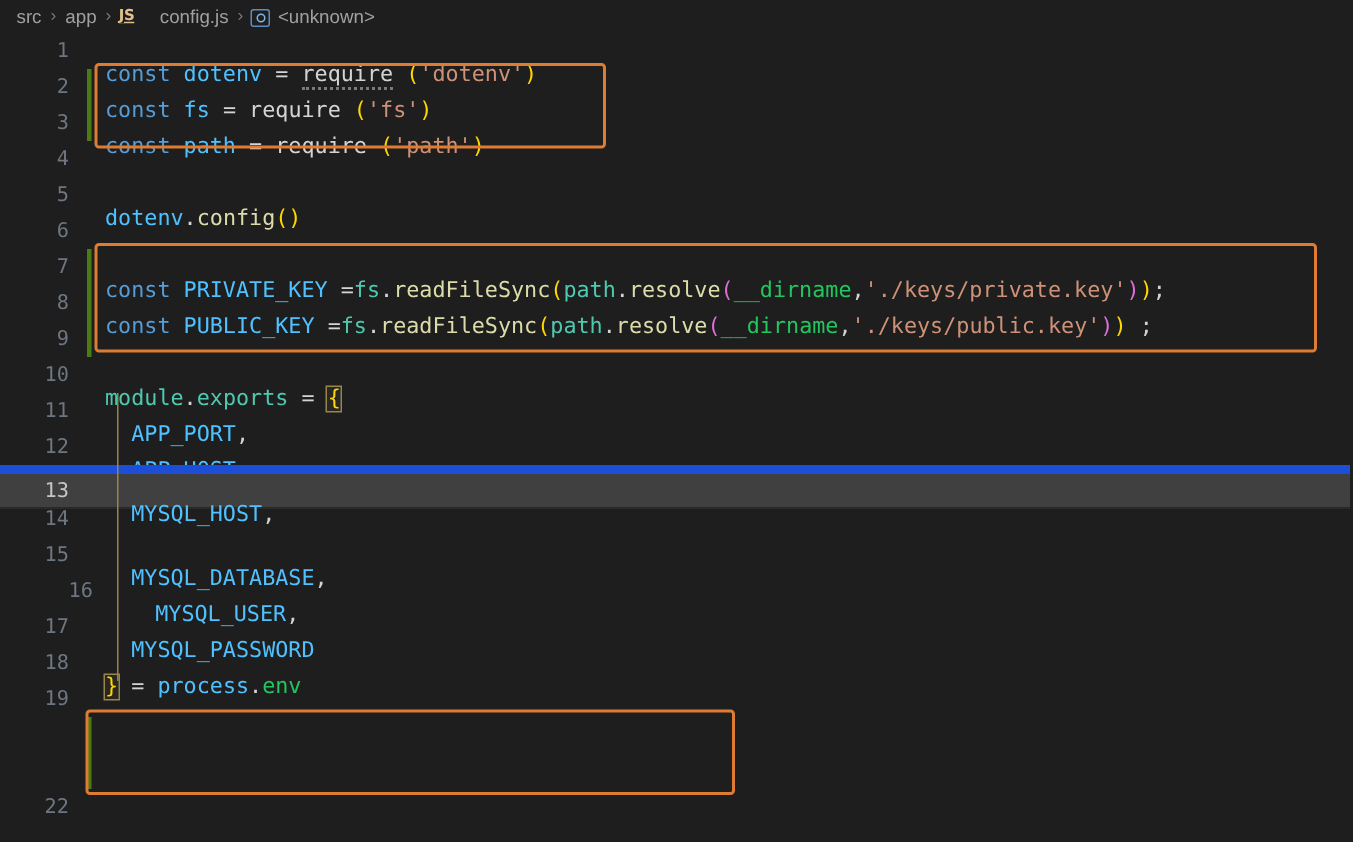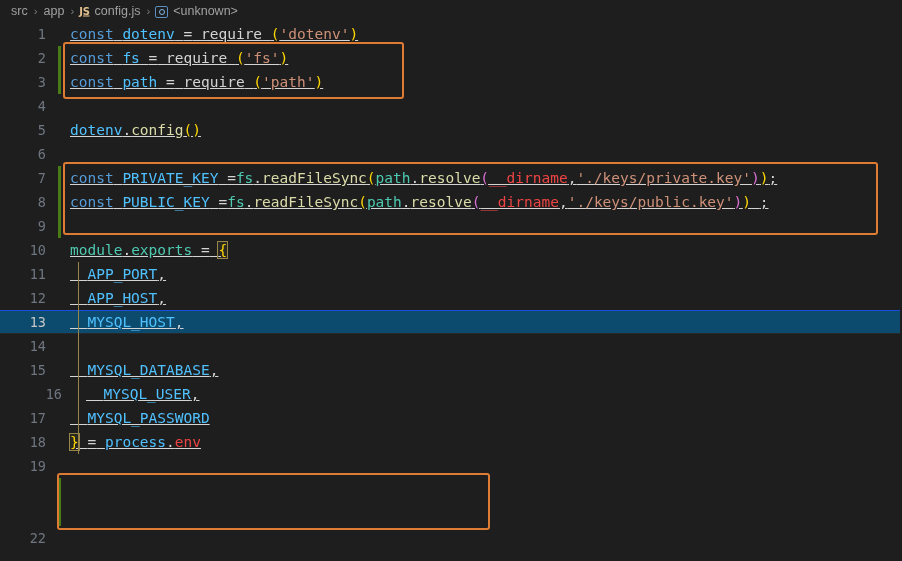--- a/index.html
+++ b/index.html
@@ -43,21 +43,21 @@
     padding: 0 5px;
     font-size: 11.5px;
   }
   .icon-js {
     display: inline-block;
     color: #e2c08d;
     font-family: "DejaVu Sans", sans-serif;
     font-weight: bold;
     font-size: 10px;
     letter-spacing: -0.3px;
-    margin-right: 4px;
+    margin-right: 16px;
     transform: translateY(-0.5px);
     text-decoration: underline;
   }
   .icon-sym {
     display: inline-block;
     width: 13px;
     height: 12px;
     margin-right: 4px;
     border: 1px solid #5a8ec0;
     border-radius: 2px;
@@ -95,29 +95,28 @@
     left: 0; top: 0;
     width: 46px;
     text-align: right;
     color: #6e7681;
     font-size: 13.5px;
     font-family: "DejaVu Sans Mono", monospace;
   }
   .code-line.active .ln { color: #c6c6c6; }
   .code-text {
     position: absolute;
-    left: 70px; top: 0;
+    left: 70px; top: 16px;
     color: #d4d4d4;
-    text-decoration: underline;
   }
 
   
   .code-line.active {
-    background: #0c4a6e;
-    border-top: 1px solid #1d4ed8;
+    background: #404040;
+    border-top: 6px solid #1d4ed8;
     border-bottom: 1px solid #282828;
     height: 22px;
     line-height: 22px;
     box-sizing: content-box;
   }
 
   
   .gutter-bar {
     position: absolute;
     left: 58px;
@@ -140,21 +139,21 @@
     position: absolute;
     border: 2px solid #dd7c32;
     border-radius: 3px;
     z-index: 5;
     pointer-events: none;
     box-sizing: border-box;
   }
 
   
   .t-kw      { color: #569cd6; }            
-  .t-var     { color: #ef4444; }            
+  .t-var     { color: #22c55e; }            
   .t-varb    { color: #4fc1ff; }            
   .t-fn      { color: #dcdcaa; }            
   .t-cls     { color: #4ec9b0; }            
   .t-str     { color: #ce9178; }            
   .t-op      { color: #d4d4d4; }            
   .t-plain   { color: #d4d4d4; }
   .t-b1      { color: #ffd700; }            
   .t-b2      { color: #da70d6; }            
   .t-squig {
     color: #d4d4d4;

